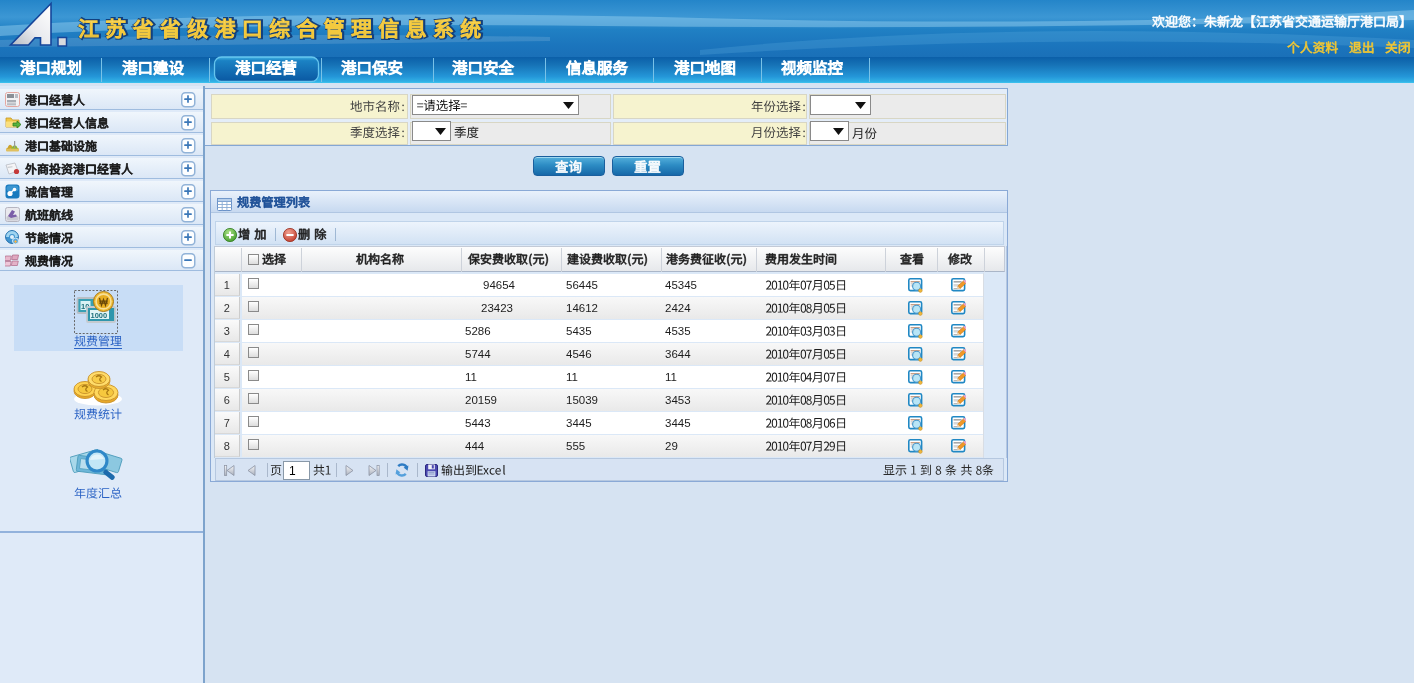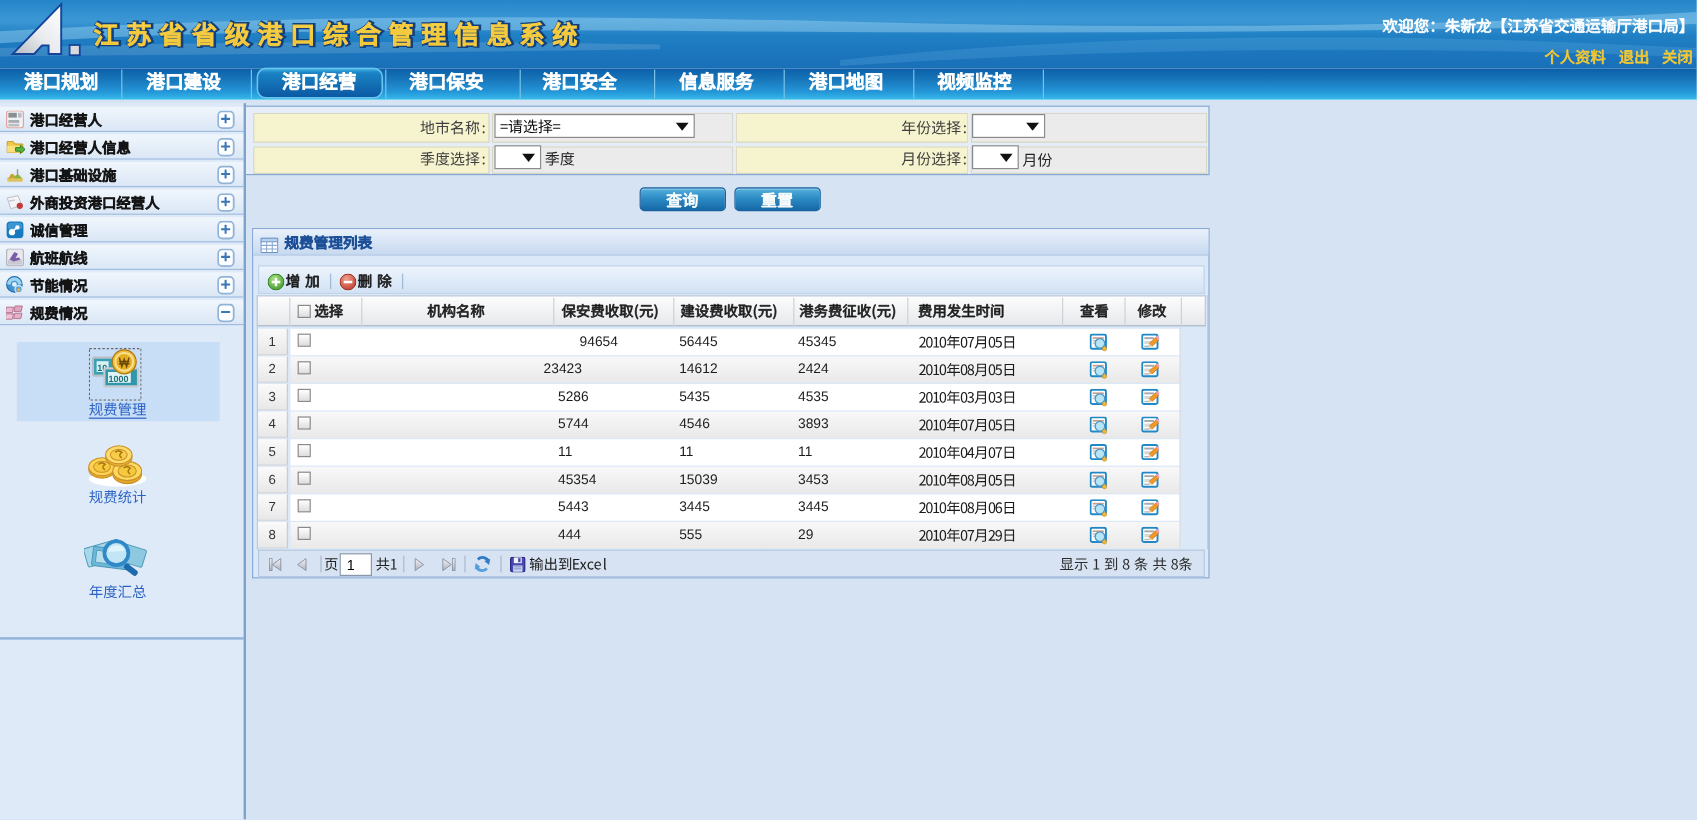--- a/index.html
+++ b/index.html
@@ -772,21 +772,21 @@
 <rect x="2.6" y="10" width="4" height="1.2" fill="#b8b8b8"></rect>
 <g transform="rotate(48 10 7)">
 <rect x="8.6" y="2.2" width="3.4" height="8" fill="#f09828" stroke="#c07010" stroke-width="0.5"></rect>
 <rect x="8.6" y="0.6" width="3.4" height="2" fill="#f0a0c8"></rect>
 <path d="M8.6,10.2 h3.4 l-1.7,2.8 Z" fill="#e8c8a0"></path>
 </g>
 </svg>
     <div style="position:absolute;left:3.5px;top:105.5px;width:25.5px;height:22px;background:linear-gradient(#fafafa,#e8e8e8);border-right:1px solid #ccc;border-bottom:1px solid #d8d8d8;color:#333;font:11px 'Liberation Sans';text-align:center;line-height:22px">2</div>
     <div style="position:absolute;left:31.0px;top:105.5px;width:741px;height:22.5px;background:linear-gradient(#f8f8f8,#e9e9e9);"></div>
     <div style="position:absolute;left:36.5px;top:110.0px;width:11px;height:11px;background:linear-gradient(#fff,#ddd);border:1px solid #8a8a8a"></div>
-    <div style="position:absolute;left:242px;top:105.5px;width:60px;height:22px;color:#1c1c1c;font:11.5px 'Liberation Sans';line-height:22px">23423</div>
+    <div style="position:absolute;left:270px;top:105.5px;width:60px;height:22px;color:#1c1c1c;font:11.5px 'Liberation Sans';line-height:22px">23423</div>
     <div style="position:absolute;left:355.0px;top:105.5px;width:60px;height:22px;color:#1c1c1c;font:11.5px 'Liberation Sans';line-height:22px">14612</div>
     <div style="position:absolute;left:454.0px;top:105.5px;width:60px;height:32px;color:#1c1c1c;font:11.5px 'Liberation Sans';line-height:22px">2424</div>
     <svg style="position:absolute;left:555.0px;top:111.0px;overflow:visible;fill:#1c1c1c" width="81.1" height="12.0" viewBox="0 -880 6760 1000">
       <use href="#g32" x="-42"></use>
       <use href="#g30" x="428"></use>
       <use href="#g31" x="898"></use>
       <use href="#g30" x="1368"></use>
       <use href="#g5e74" x="1880"></use>
       <use href="#g30" x="2838"></use>
       <use href="#g38" x="3308"></use>
@@ -850,21 +850,21 @@
 <rect x="8.6" y="2.2" width="3.4" height="8" fill="#f09828" stroke="#c07010" stroke-width="0.5"></rect>
 <rect x="8.6" y="0.6" width="3.4" height="2" fill="#f0a0c8"></rect>
 <path d="M8.6,10.2 h3.4 l-1.7,2.8 Z" fill="#e8c8a0"></path>
 </g>
 </svg>
     <div style="position:absolute;left:3.5px;top:151.5px;width:25.5px;height:22px;background:linear-gradient(#fafafa,#e8e8e8);border-right:1px solid #ccc;border-bottom:1px solid #d8d8d8;color:#333;font:11px 'Liberation Sans';text-align:center;line-height:22px">4</div>
     <div style="position:absolute;left:31.0px;top:151.5px;width:741px;height:22.5px;background:linear-gradient(#f8f8f8,#e9e9e9);"></div>
     <div style="position:absolute;left:36.5px;top:156.0px;width:11px;height:11px;background:linear-gradient(#fff,#ddd);border:1px solid #8a8a8a"></div>
     <div style="position:absolute;left:254.0px;top:151.5px;width:60px;height:22px;color:#1c1c1c;font:11.5px 'Liberation Sans';line-height:22px">5744</div>
     <div style="position:absolute;left:355.0px;top:151.5px;width:60px;height:22px;color:#1c1c1c;font:11.5px 'Liberation Sans';line-height:22px">4546</div>
-    <div style="position:absolute;left:454.0px;top:151.5px;width:60px;height:22px;color:#1c1c1c;font:11.5px 'Liberation Sans';line-height:22px">3893</div>
+    <div style="position:absolute;left:454.0px;top:151.5px;width:60px;height:22px;color:#1c1c1c;font:11.5px 'Liberation Sans';line-height:22px">3644</div>
     <svg style="position:absolute;left:555.0px;top:157.0px;overflow:visible;fill:#1c1c1c" width="81.1" height="12.0" viewBox="0 -880 6760 1000">
       <use href="#g32" x="-42"></use>
       <use href="#g30" x="428"></use>
       <use href="#g31" x="898"></use>
       <use href="#g30" x="1368"></use>
       <use href="#g5e74" x="1880"></use>
       <use href="#g30" x="2838"></use>
       <use href="#g37" x="3308"></use>
       <use href="#g6708" x="3820"></use>
       <use href="#g30" x="4778"></use>
@@ -924,21 +924,21 @@
 <rect x="2.6" y="10" width="4" height="1.2" fill="#b8b8b8"></rect>
 <g transform="rotate(48 10 7)">
 <rect x="8.6" y="2.2" width="3.4" height="8" fill="#f09828" stroke="#c07010" stroke-width="0.5"></rect>
 <rect x="8.6" y="0.6" width="3.4" height="2" fill="#f0a0c8"></rect>
 <path d="M8.6,10.2 h3.4 l-1.7,2.8 Z" fill="#e8c8a0"></path>
 </g>
 </svg>
     <div style="position:absolute;left:3.5px;top:197.5px;width:25.5px;height:22px;background:linear-gradient(#fafafa,#e8e8e8);border-right:1px solid #ccc;border-bottom:1px solid #d8d8d8;color:#333;font:11px 'Liberation Sans';text-align:center;line-height:22px">6</div>
     <div style="position:absolute;left:31.0px;top:197.5px;width:741px;height:22.5px;background:linear-gradient(#f8f8f8,#e9e9e9);"></div>
     <div style="position:absolute;left:36.5px;top:202.0px;width:11px;height:11px;background:linear-gradient(#fff,#ddd);border:1px solid #8a8a8a"></div>
-    <div style="position:absolute;left:254.0px;top:197.5px;width:60px;height:22px;color:#1c1c1c;font:11.5px 'Liberation Sans';line-height:22px">45354</div>
+    <div style="position:absolute;left:254.0px;top:197.5px;width:60px;height:22px;color:#1c1c1c;font:11.5px 'Liberation Sans';line-height:22px">20159</div>
     <div style="position:absolute;left:355.0px;top:197.5px;width:60px;height:22px;color:#1c1c1c;font:11.5px 'Liberation Sans';line-height:22px">15039</div>
     <div style="position:absolute;left:454.0px;top:197.5px;width:60px;height:22px;color:#1c1c1c;font:11.5px 'Liberation Sans';line-height:22px">3453</div>
     <svg style="position:absolute;left:555.0px;top:203.0px;overflow:visible;fill:#1c1c1c" width="81.1" height="12.0" viewBox="0 -880 6760 1000">
       <use href="#g32" x="-42"></use>
       <use href="#g30" x="428"></use>
       <use href="#g31" x="898"></use>
       <use href="#g30" x="1368"></use>
       <use href="#g5e74" x="1880"></use>
       <use href="#g30" x="2838"></use>
       <use href="#g38" x="3308"></use>

